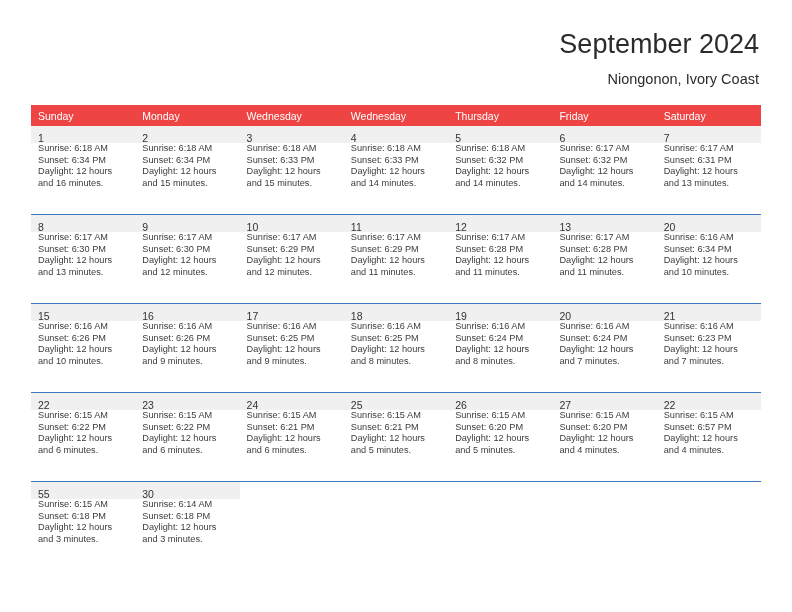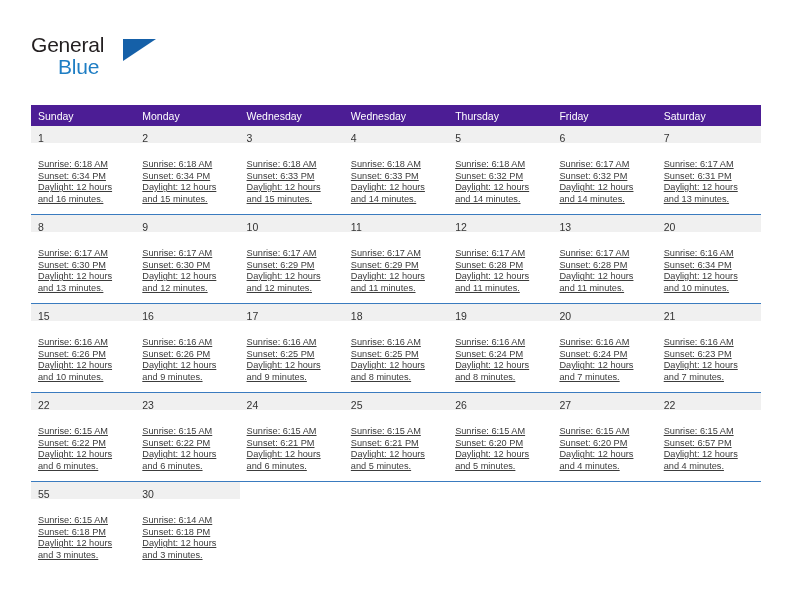--- a/index.html
+++ b/index.html
@@ -85,21 +85,21 @@
   
   .calendar {
     position: absolute;
     left: 31px;
     top: 105px;
     width: 730px;
     border-collapse: collapse;
     table-layout: fixed;
   }
   .calendar th {
-    background: #4c1d95;
+    background: #ef4444;
     color: #ffffff;
     font-size: 10.5px;
     font-weight: normal;
     text-align: left;
     padding: 4px 0 4px 7px;
     height: 13px;
     border: none;
   }
   .calendar td {
     width: 104.28px;
@@ -122,41 +122,39 @@
     height: 17px;
     box-sizing: border-box;
     padding: 2px 0 0 7px;
   }
   .daynum {
     font-size: 10.5px;
     color: #333333;
     line-height: 13px;
   }
   .details {
-    padding: 16px 6px 0 7px;
+    padding: 0 6px 0 7px;
     font-size: 9.2px;
     line-height: 11.6px;
     color: #3c3c3c;
-    text-decoration: underline;
   }
   .details div { white-space: nowrap; }
 </style>
 </head>
 <body>
 
 <div class="page">
 
   <div class="header">
 
-    <div class="logo">
-      <span class="logo-general">General</span>
-      <span class="logo-triangle"></span>
-      <span class="logo-blue">Blue</span>
+
+    <div class="title-block">
+      <div class="cal-title">September 2024</div>
+      <div class="cal-subtitle">Niongonon, Ivory Coast</div>
     </div>
-
 
   </div>
 
   <table class="calendar">
     <thead>
       <tr>
         <th>Sunday</th>
         <th>Monday</th>
         <th>Wednesday</th>
         <th>Wednesday</th>

